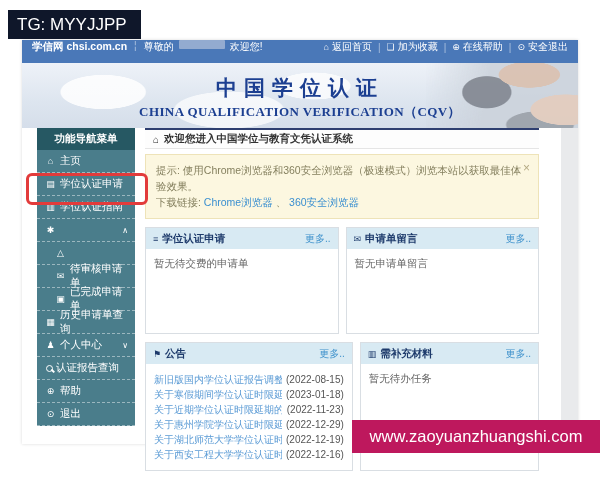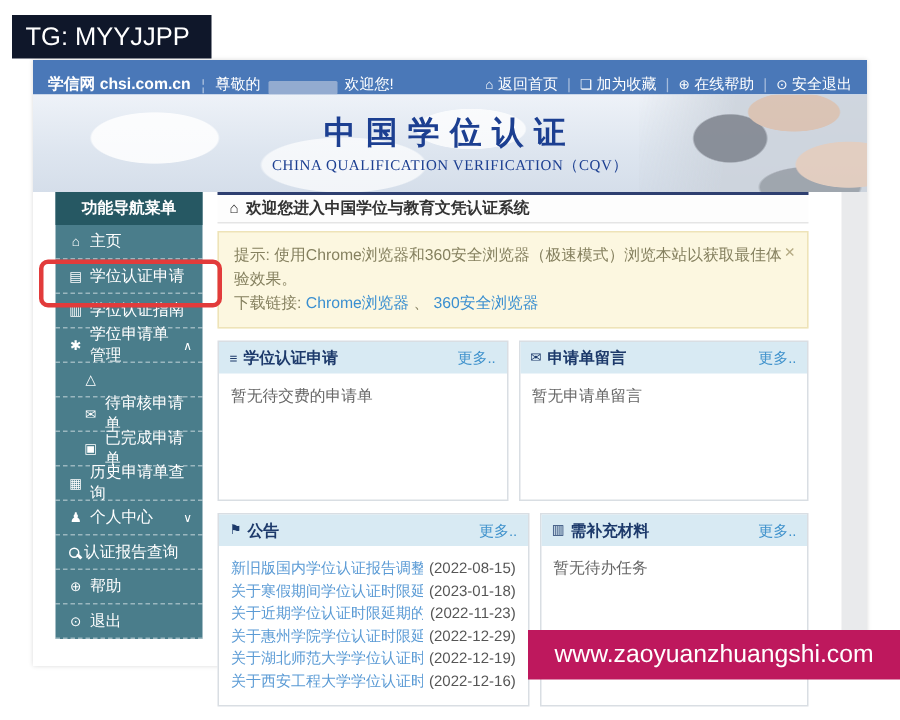--- a/index.html
+++ b/index.html
@@ -9,21 +9,21 @@
   .tg-box { position:absolute; left:8px; top:10px; height:29px; background:#0f172a; color:#fff;
             font-size:17px; display:flex; align-items:center; padding:0 14px 0 9px; z-index:50; }
   .site-box { position:absolute; left:352px; top:420px; width:248px; height:33px; background:#be185d;
               color:#fff; font-size:16.5px; display:flex; align-items:center; justify-content:center; z-index:50; }
 
   .page { position:absolute; left:22px; top:40px; width:556px; height:404px; background:#fff;
           box-shadow:0 0 3px rgba(0,0,0,.15); }
 
   
   .topbar { position:absolute; left:0; top:0; width:100%; height:23px; background:#4a78b8;
-            color:#fff; font-size:10px; display:flex; align-items:flex-end; padding:0 10px; }
+            color:#fff; font-size:10px; display:flex; align-items:flex-start; padding:0 10px; }
   .brand { font-weight:bold; font-size:10.5px; }
   .tb-divider { margin:0 7px; color:rgba(255,255,255,.55); }
   .censor { display:inline-block; width:46px; height:9px; background:#93abd0; margin:0 5px; vertical-align:-1px; border-radius:1px; }
   .tb-right { margin-left:auto; display:flex; align-items:center; gap:6px; }
   .tb-link { display:flex; align-items:center; gap:3px; cursor:pointer; }
   .tb-link .ic { font-size:9px; }
   .tb-sep { color:rgba(255,255,255,.5); }
 
   
   .banner { position:absolute; left:0; top:23px; width:100%; height:65px;
@@ -36,21 +36,21 @@
   .banner-photo { position:absolute; right:0; top:0; width:152px; height:65px; opacity:.9;
             background:
               radial-gradient(52px 22px at 68% 18%, #d9bfae 0 58%, transparent 60%),
               radial-gradient(60px 26px at 92% 72%, #e3cbbc 0 58%, transparent 60%),
               radial-gradient(46px 30px at 40% 45%, #80858f 0 52%, transparent 55%),
               radial-gradient(60px 24px at 75% 95%, #9aa0a8 0 55%, transparent 58%),
               linear-gradient(100deg, rgba(213,222,234,0) 0%, #ccd3dc 40%); }
   .banner-titles { position:relative; z-index:2; text-align:center; padding-top:11px; }
   .banner-title { font-family:"Liberation Serif","DejaVu Serif",serif; font-weight:bold; font-size:21px;
                   letter-spacing:7px; color:#1c3f91; }
-  .banner-sub { font-family:"Liberation Serif","DejaVu Serif",serif; font-weight:normal; font-size:10px;
+  .banner-sub { font-family:"Liberation Serif","DejaVu Serif",serif; font-weight:bold; font-size:13px;
                 color:#1c3f91; margin-top:1px; letter-spacing:.4px; }
 
   
   .sidebar { position:absolute; left:15px; top:88px; width:98px; background:#4a7d8b; }
   .sb-header { height:22px; background:#265863; color:#fff; font-size:10.5px; font-weight:bold;
                display:flex; align-items:center; justify-content:center; }
   .sb-item { height:23px; display:flex; align-items:center; padding:0 7px; color:#fff;
              font-size:10.5px; border-bottom:1px dashed rgba(255,255,255,.45); cursor:pointer; }
   .sb-item .ic { width:13px; font-size:9px; text-align:center; margin-right:3px; flex:none; }
   .sb-item.sub { padding-left:17px; }
@@ -142,21 +142,20 @@
     <div class="sb-item">
       <span class="ic">▤</span>
       <span>学位认证申请</span>
     </div>
     <div class="sb-item">
       <span class="ic">▥</span>
       <span>学位认证指南</span>
     </div>
     <div class="sb-item">
       <span class="ic">✱</span>
-      <span>学位申请单管理</span>
       <span class="arrow">∧</span>
     </div>
     <div class="sb-item sub">
       <span class="ic">△</span>
     </div>
     <div class="sb-item sub">
       <span class="ic">✉</span>
       <span>待审核申请单</span>
     </div>
     <div class="sb-item sub">

